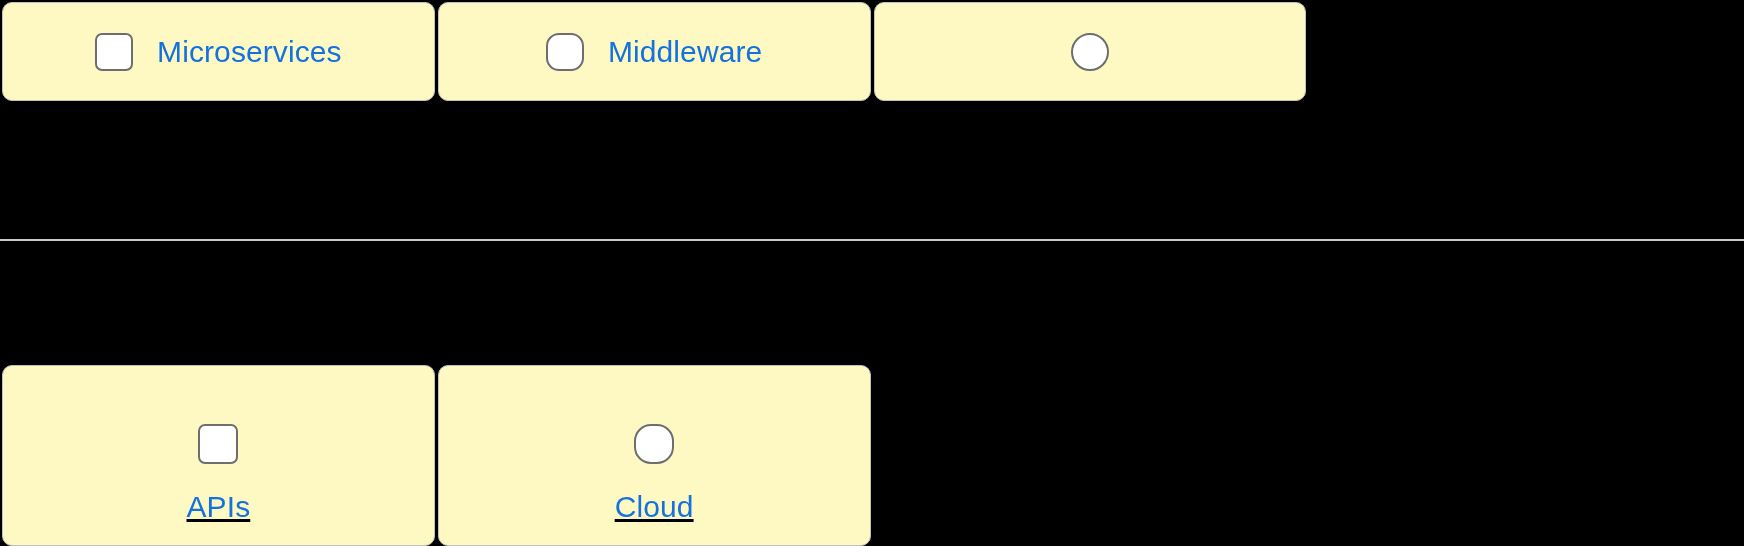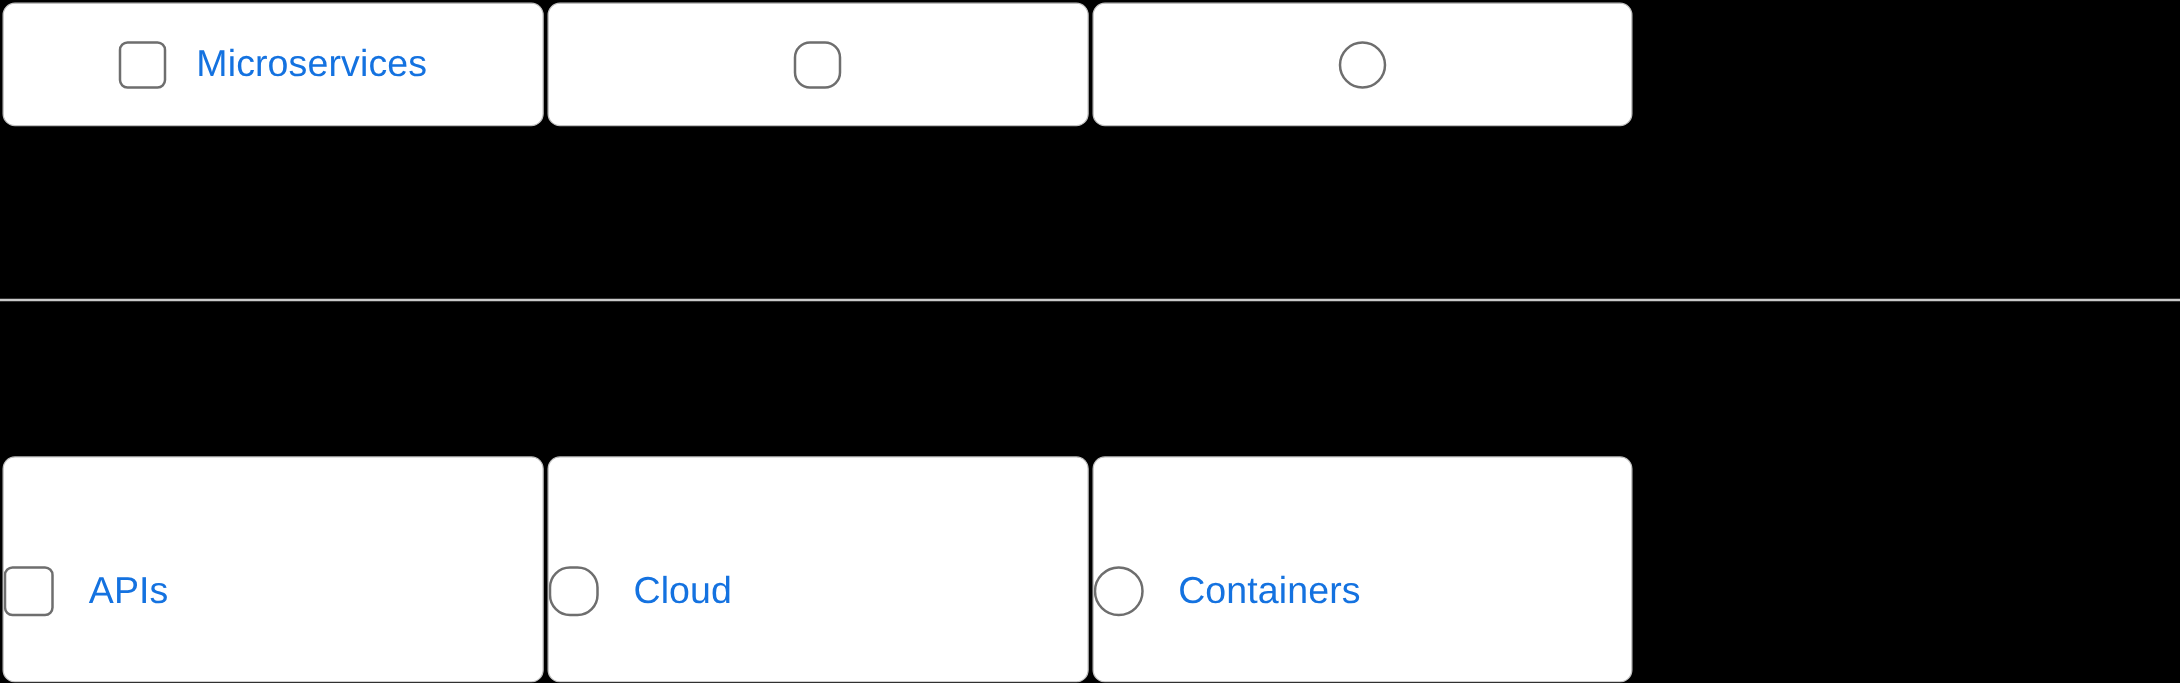--- a/index.html
+++ b/index.html
@@ -44,37 +44,38 @@
     top: 239px;
     width: 1744px;
     height: 2px;
     background: #c9c9c9;
   }
 
   
   .card {
     border: 1px solid #bfbfbf;
     border-radius: 10px;
-    background: #ffffff;
+    background: #fef9c3;
     box-sizing: border-box;
     display: flex;
     overflow: hidden;
   }
   .card-h {
     flex-direction: row;
     align-items: center;
     justify-content: center;
     gap: 24px;
   }
   .card-v {
-    flex-direction: row;
+    flex-direction: column;
     align-items: center;
-    justify-content: flex-start;
+    justify-content: center;
     padding-top: 35px;
     gap: 28px;
+    text-decoration: underline;
   }
 
   
   .icon {
     background: #ffffff;
     border: 2px solid #6e6e6e;
     box-sizing: border-box;
     flex: none;
   }
   .icon-h { width: 38px; height: 38px; }
@@ -102,20 +103,21 @@
 
   <div class="row row-top">
 
     <div class="card card-h">
       <div class="icon icon-h r-sm"></div>
       <div class="label">Microservices</div>
     </div>
 
     <div class="card card-h">
       <div class="icon icon-h r-md"></div>
+      <div class="label">Middleware</div>
     </div>
 
 
     <div class="card card-h">
       <div class="icon icon-h r-cir"></div>
     </div>
 
   </div>
 
   <div class="divider"></div>
@@ -126,20 +128,16 @@
       <div class="icon icon-v r-sm"></div>
       <div class="label">APIs</div>
     </div>
 
 
     <div class="card card-v">
       <div class="icon icon-v r-lg"></div>
       <div class="label">Cloud</div>
     </div>
 
-    <div class="card card-v">
-      <div class="icon icon-v r-cir"></div>
-      <div class="label">Containers</div>
-    </div>
 
   </div>
 
 </div>
 
 </body></html>

